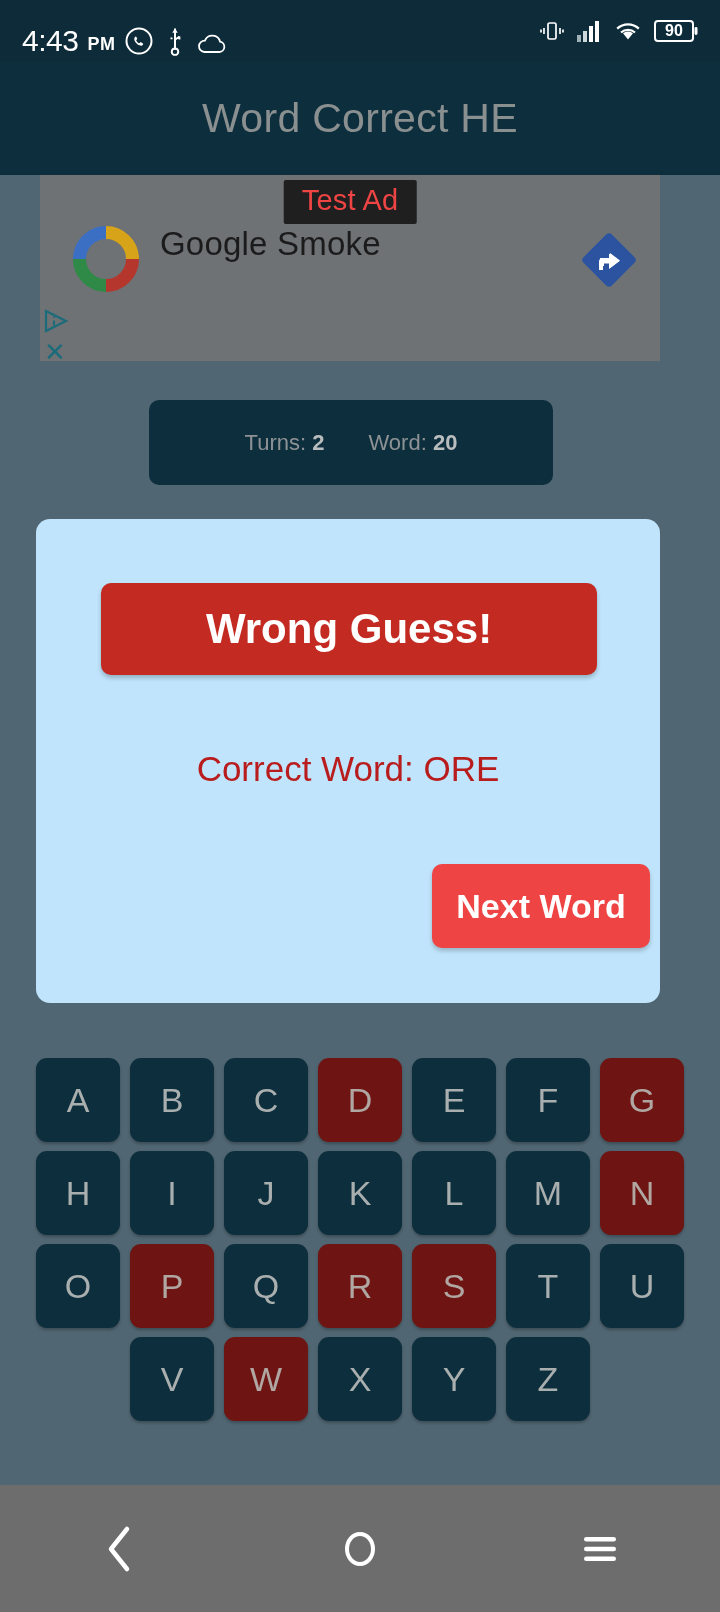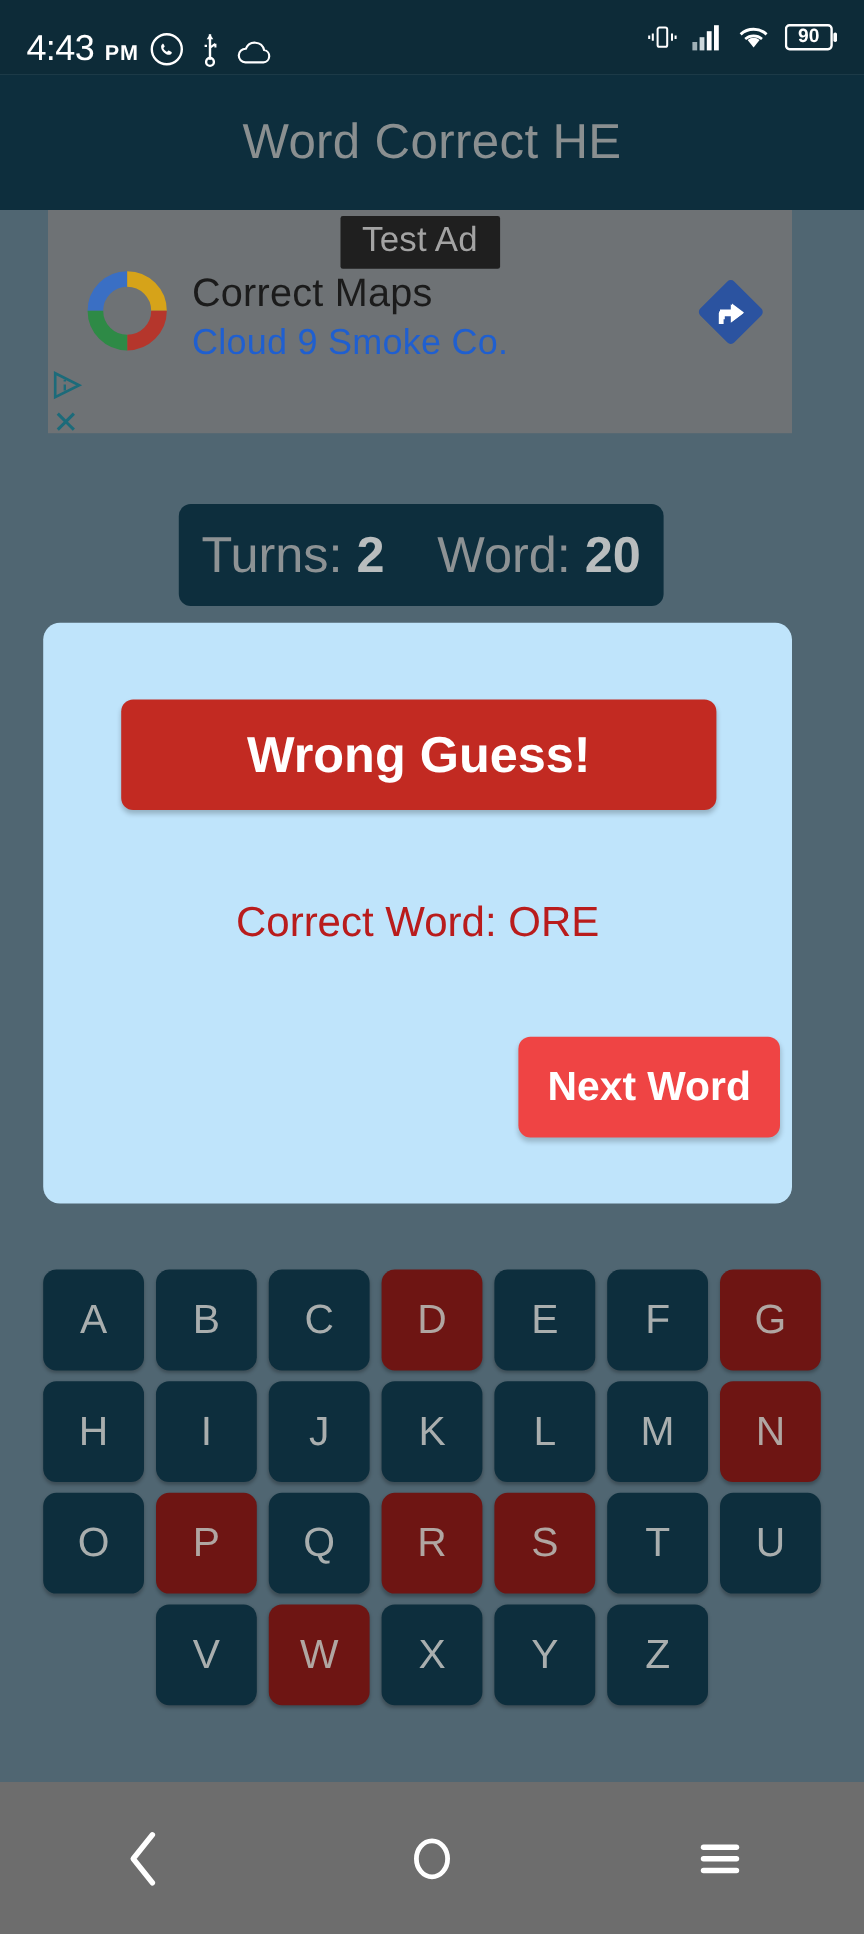--- a/index.html
+++ b/index.html
@@ -39,43 +39,43 @@
     color: #8a8f90; font-size: 41px; font-weight: 400; letter-spacing: 0.3px;
   }
 
   
   #ad {
     position: absolute; left: 40px; top: 175px; width: 620px; height: 186px;
     background: #6e7275;
   }
   #ad-testbadge {
     position: absolute; left: 50%; transform: translateX(-50%); top: 5px;
-    background: #1f1f1f; color: #a3a3a3;
+    background: #1f1f1f; color: #ef4444;
     font-size: 29px; padding: 4px 18px 7px 18px; border-radius: 2px;
     letter-spacing: 0.2px;
   }
   #ad-logo { position: absolute; left: 30px; top: 48px; width: 72px; height: 72px; }
   #ad-title {
     position: absolute; left: 120px; top: 50px;
     font-size: 33px; color: #1b1b1b; letter-spacing: 0.2px;
   }
   #ad-sub {
     position: absolute; left: 120px; top: 94px;
     font-size: 30px; color: #1f5fd0; letter-spacing: 0.2px;
   }
   #ad-cta { position: absolute; right: 18px; top: 52px; width: 66px; height: 66px; }
   #ad-choices { position: absolute; left: 4px; top: 134px; width: 30px; height: 26px; }
   #ad-close { position: absolute; left: 4px; top: 164px; font-size: 26px; color: #1c6b7a; line-height: 1; }
 
   
   #scorebar {
-    position: absolute; left: 149px; top: 420px; width: 404px; height: 85px;
+    position: absolute; left: 149px; top: 400px; width: 404px; height: 85px;
     background: #0d2e3d; border-radius: 10px;
     display: flex; align-items: center; justify-content: center; gap: 44px;
-    color: #8d9294; font-size: 42px;
+    color: #8d9294; font-size: 22px;
   }
   #scorebar b { color: #b9bdbe; font-weight: 700; }
 
   
   #dialog {
     position: absolute; left: 36px; top: 519px; width: 624px; height: 484px;
     background: #bfe4fb; border-radius: 14px; padding-left: 34px;
   }
   #banner-wrong {
     position: absolute; left: 65px; top: 64px; width: 496px; height: 92px;
@@ -191,22 +191,21 @@
     <div id="ad-logo">
       <svg width="72" height="72" viewBox="0 0 72 72">
         <g fill="none" stroke-width="13">
           <path d="M36 9.5A26.5 26.5 0 0 0 9.5 36" stroke="#3a6fc4"></path>
           <path d="M36 9.5A26.5 26.5 0 0 1 62.5 36" stroke="#d6a319"></path>
           <path d="M62.5 36A26.5 26.5 0 0 1 36 62.5" stroke="#b5362c"></path>
           <path d="M36 62.5A26.5 26.5 0 0 1 9.5 36" stroke="#2e8a46"></path>
         </g>
       </svg>
     </div>
-    <div id="ad-title">Correct Maps</div>
-    <div id="ad-sub">Cloud 9 Smoke Co.</div>
+    <div id="ad-title">Google Smoke</div>
     <div id="ad-cta">
       <svg width="66" height="66" viewBox="0 0 66 66">
         <rect x="13" y="13" width="40" height="40" rx="4" transform="rotate(45 33 33)" fill="#2b53a0"></rect>
         <path d="M24 42v-8h10v-5l10 7.5-10 7.5v-5H28v3z" fill="#fff" transform="translate(0,-3)"></path>
         <path d="M23 43v-9a2 2 0 0 1 2-2h8v-5.5L43.5 34 33 42v-5.5h-6V43z" fill="#ffffff"></path>
       </svg>
     </div>
     <div id="ad-choices">
       <svg width="30" height="26" viewBox="0 0 30 26">
           <path d="M2 2l20 10L2 22z" fill="none" stroke="#1c6b7a" stroke-width="2.2"></path>

